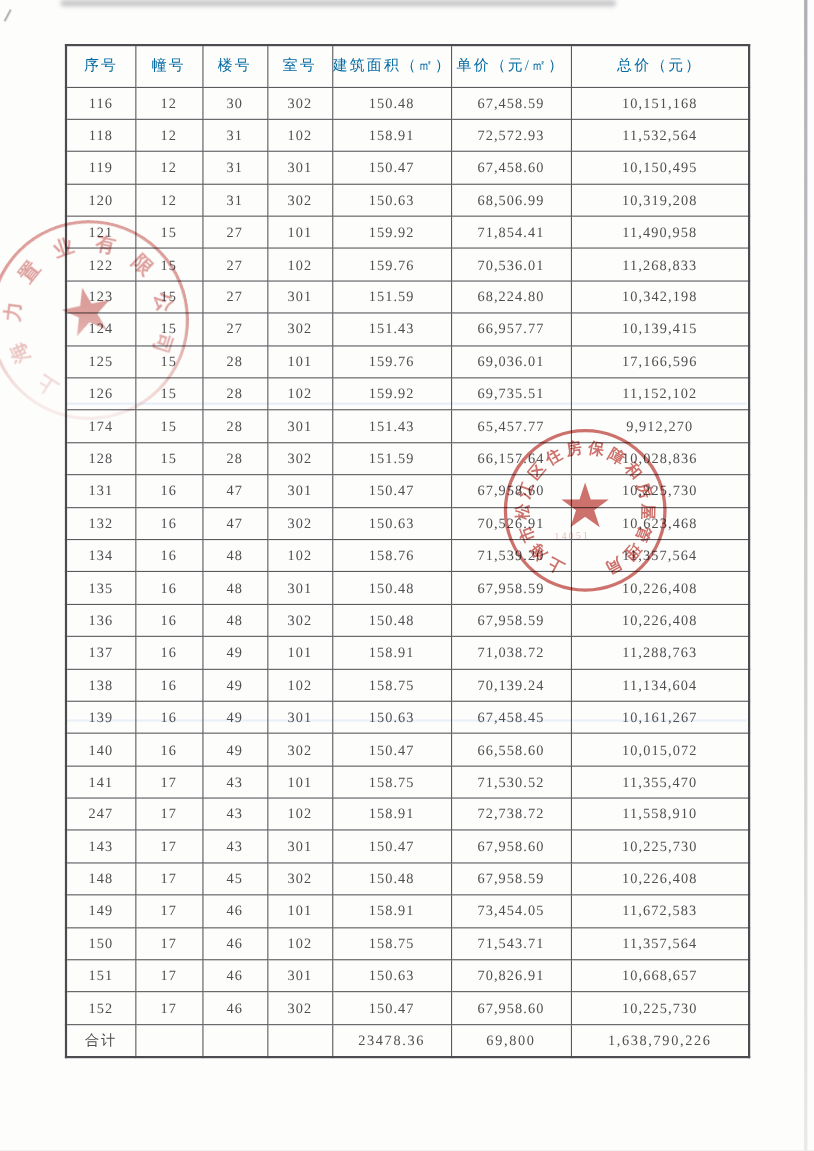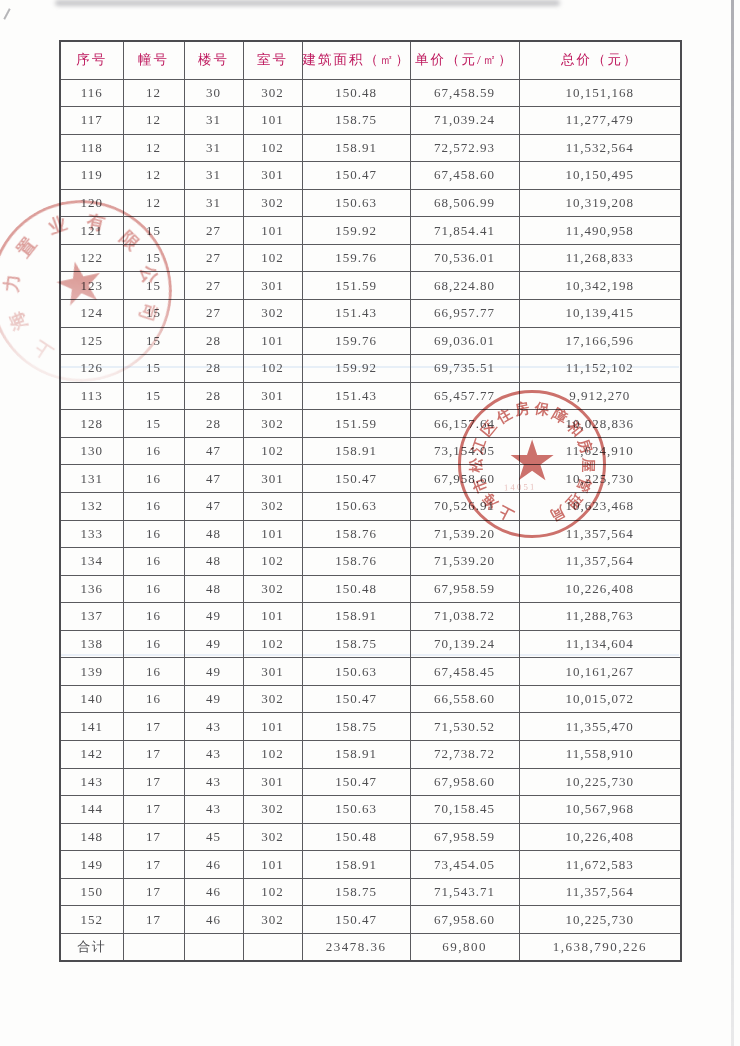--- a/index.html
+++ b/index.html
@@ -16,21 +16,21 @@
   }
   table.price th,table.price td{
     border:1px solid #5a5a5e;
     text-align:center;vertical-align:middle;
     padding:0;font-weight:normal;
     font-size:13px;letter-spacing:1px;
     overflow:hidden;white-space:nowrap;
   }
   table.price{border:2px solid #4c4c50;}
   table.price thead tr{height:38px;}
-  table.price thead th{font-size:13.5px;letter-spacing:2px;color:#be185d;}
+  table.price thead th{font-size:13.5px;letter-spacing:2px;color:#0369a1;}
   table.price tbody tr{height:23.3px;}
   table.price tbody tr.total td{letter-spacing:1.5px;}
   
   .stamp{
     position:absolute;border-radius:50%;
     border:3px solid currentColor;
     mix-blend-mode:multiply;
     filter:blur(0.4px);
     pointer-events:none;
   }
@@ -119,29 +119,20 @@
         <tr>
           <td>116</td>
           <td>12</td>
           <td>30</td>
           <td>302</td>
           <td>150.48</td>
           <td>67,458.59</td>
           <td>10,151,168</td>
         </tr>
         <tr>
-          <td>117</td>
-          <td>12</td>
-          <td>31</td>
-          <td>101</td>
-          <td>158.75</td>
-          <td>71,039.24</td>
-          <td>11,277,479</td>
-        </tr>
-        <tr>
           <td>118</td>
           <td>12</td>
           <td>31</td>
           <td>102</td>
           <td>158.91</td>
           <td>72,572.93</td>
           <td>11,532,564</td>
         </tr>
         <tr>
           <td>119</td>
@@ -209,81 +200,72 @@
         <tr>
           <td>126</td>
           <td>15</td>
           <td>28</td>
           <td>102</td>
           <td>159.92</td>
           <td>69,735.51</td>
           <td>11,152,102</td>
         </tr>
         <tr>
-          <td>113</td>
+          <td>174</td>
           <td>15</td>
           <td>28</td>
           <td>301</td>
           <td>151.43</td>
           <td>65,457.77</td>
           <td>9,912,270</td>
         </tr>
         <tr>
           <td>128</td>
           <td>15</td>
           <td>28</td>
           <td>302</td>
           <td>151.59</td>
           <td>66,157.64</td>
           <td>10,028,836</td>
         </tr>
         <tr>
-          <td>130</td>
-          <td>16</td>
-          <td>47</td>
-          <td>102</td>
-          <td>158.91</td>
-          <td>73,154.05</td>
-          <td>11,624,910</td>
-        </tr>
-        <tr>
           <td>131</td>
           <td>16</td>
           <td>47</td>
           <td>301</td>
           <td>150.47</td>
           <td>67,958.60</td>
           <td>10,225,730</td>
         </tr>
         <tr>
           <td>132</td>
           <td>16</td>
           <td>47</td>
           <td>302</td>
           <td>150.63</td>
           <td>70,526.91</td>
           <td>10,623,468</td>
         </tr>
         <tr>
-          <td>133</td>
+          <td>134</td>
           <td>16</td>
           <td>48</td>
-          <td>101</td>
+          <td>102</td>
           <td>158.76</td>
           <td>71,539.20</td>
           <td>11,357,564</td>
         </tr>
         <tr>
-          <td>134</td>
+          <td>135</td>
           <td>16</td>
           <td>48</td>
-          <td>102</td>
-          <td>158.76</td>
-          <td>71,539.20</td>
-          <td>11,357,564</td>
+          <td>301</td>
+          <td>150.48</td>
+          <td>67,958.59</td>
+          <td>10,226,408</td>
         </tr>
         <tr>
           <td>136</td>
           <td>16</td>
           <td>48</td>
           <td>302</td>
           <td>150.48</td>
           <td>67,958.59</td>
           <td>10,226,408</td>
         </tr>
@@ -326,45 +308,36 @@
         <tr>
           <td>141</td>
           <td>17</td>
           <td>43</td>
           <td>101</td>
           <td>158.75</td>
           <td>71,530.52</td>
           <td>11,355,470</td>
         </tr>
         <tr>
-          <td>142</td>
+          <td>247</td>
           <td>17</td>
           <td>43</td>
           <td>102</td>
           <td>158.91</td>
           <td>72,738.72</td>
           <td>11,558,910</td>
         </tr>
         <tr>
           <td>143</td>
           <td>17</td>
           <td>43</td>
           <td>301</td>
           <td>150.47</td>
           <td>67,958.60</td>
           <td>10,225,730</td>
-        </tr>
-        <tr>
-          <td>144</td>
-          <td>17</td>
-          <td>43</td>
-          <td>302</td>
-          <td>150.63</td>
-          <td>70,158.45</td>
-          <td>10,567,968</td>
         </tr>
         <tr>
           <td>148</td>
           <td>17</td>
           <td>45</td>
           <td>302</td>
           <td>150.48</td>
           <td>67,958.59</td>
           <td>10,226,408</td>
         </tr>
@@ -378,20 +351,29 @@
           <td>11,672,583</td>
         </tr>
         <tr>
           <td>150</td>
           <td>17</td>
           <td>46</td>
           <td>102</td>
           <td>158.75</td>
           <td>71,543.71</td>
           <td>11,357,564</td>
+        </tr>
+        <tr>
+          <td>151</td>
+          <td>17</td>
+          <td>46</td>
+          <td>301</td>
+          <td>150.63</td>
+          <td>70,826.91</td>
+          <td>10,668,657</td>
         </tr>
         <tr>
           <td>152</td>
           <td>17</td>
           <td>46</td>
           <td>302</td>
           <td>150.47</td>
           <td>67,958.60</td>
           <td>10,225,730</td>
         </tr>

